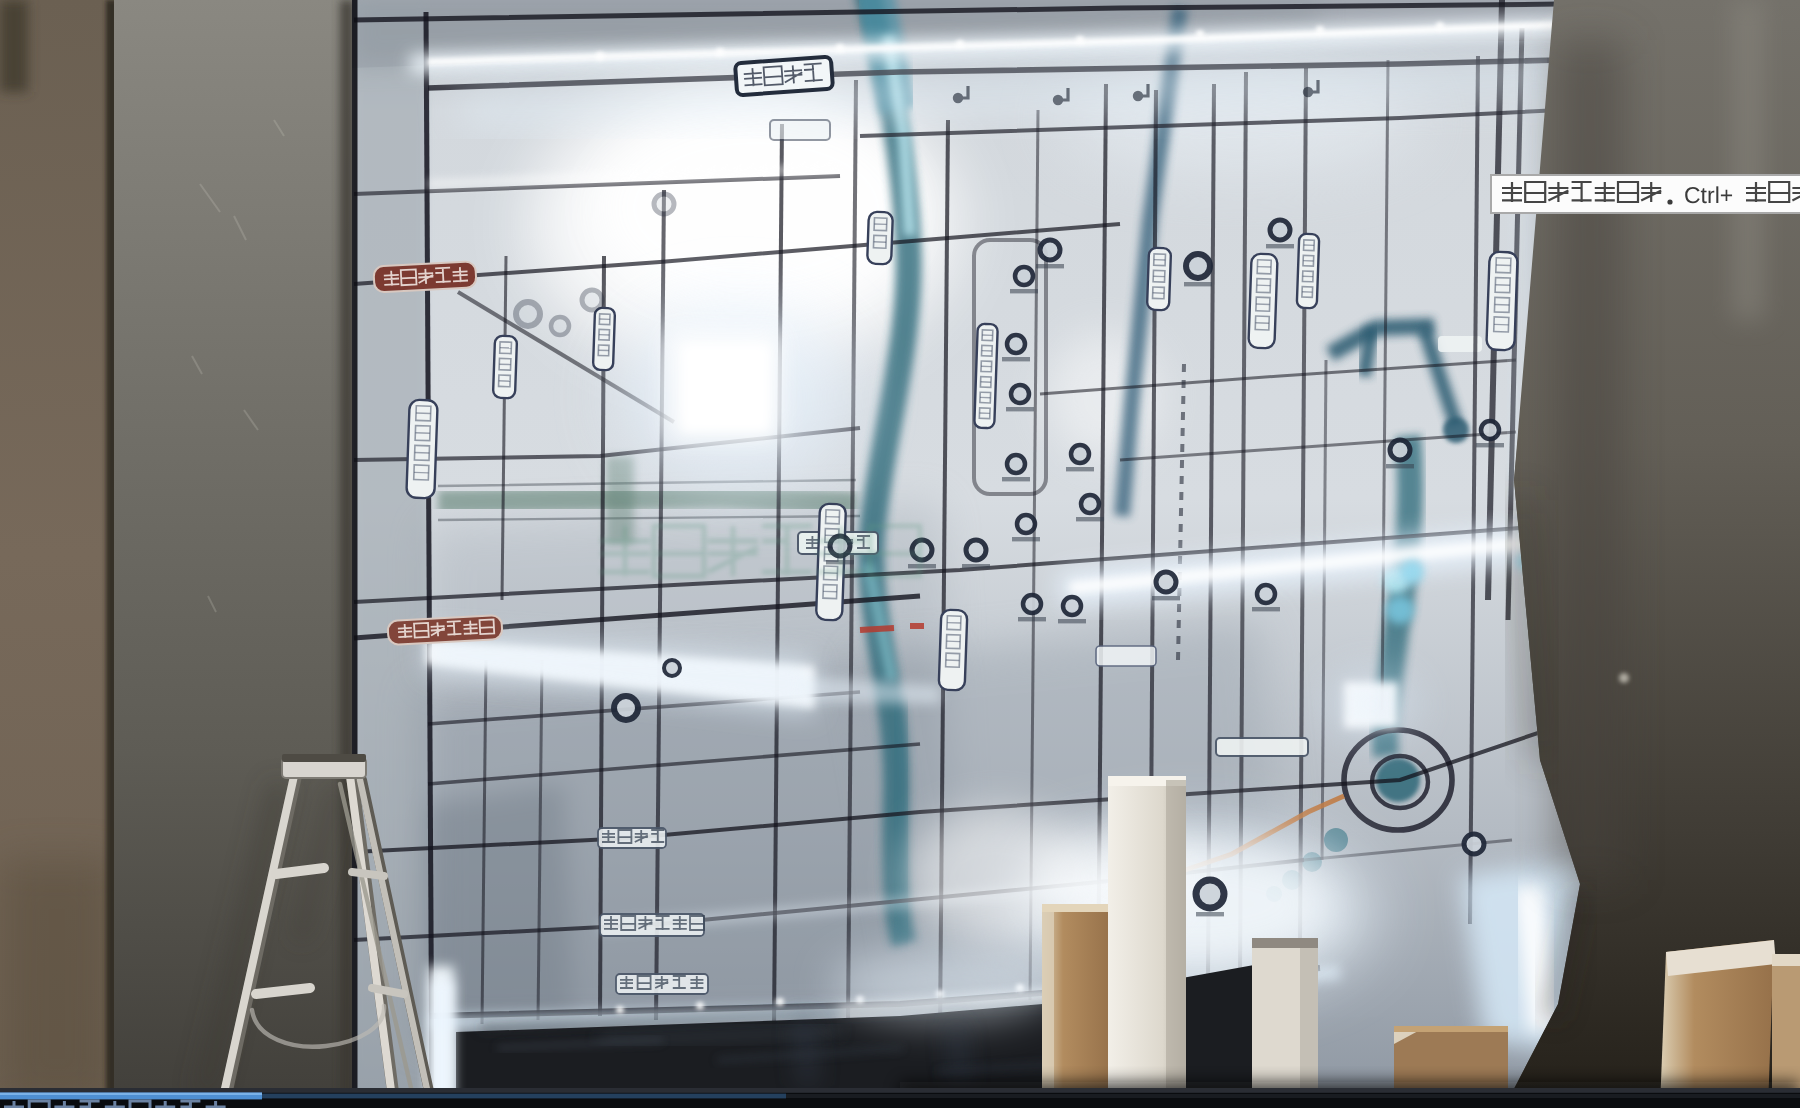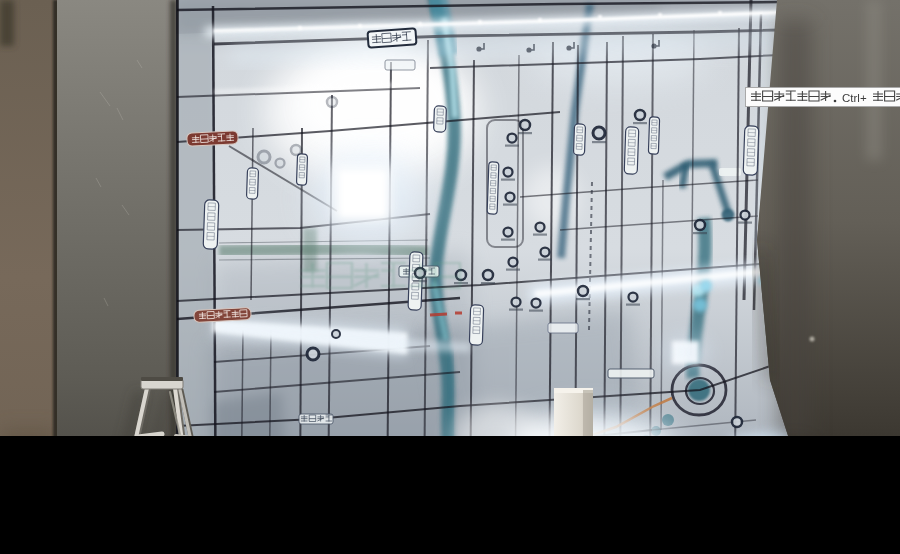--- a/index.html
+++ b/index.html
@@ -1,12 +1,12 @@
 <!DOCTYPE html>
-<html><head><meta charset="utf-8"><style>html,body{margin:0;padding:0;background:#000;}#stage{position:relative;width:900px;height:436px;overflow:hidden;font-family:"Liberation Sans",sans-serif;}</style></head><body>
+<html><head><meta charset="utf-8"><style>html,body{margin:0;padding:0;background:#000;}#stage{position:relative;width:900px;height:554px;overflow:hidden;font-family:"Liberation Sans",sans-serif;}</style></head><body>
 <div id="stage"><svg width="900" height="554" viewBox="0 0 900 554" xmlns="http://www.w3.org/2000/svg">
       <defs>
         <linearGradient id="lw" x1="0" y1="0" x2="0" y2="1">
           <stop offset="0" stop-color="#6b6052"></stop>
           <stop offset="0.5" stop-color="#77695a"></stop>
           <stop offset="1" stop-color="#6e6152"></stop>
         </linearGradient>
         <linearGradient id="gc" x1="0" y1="0" x2="0" y2="1">
           <stop offset="0" stop-color="#8a8881"></stop>
           <stop offset="0.32" stop-color="#75736c"></stop>

